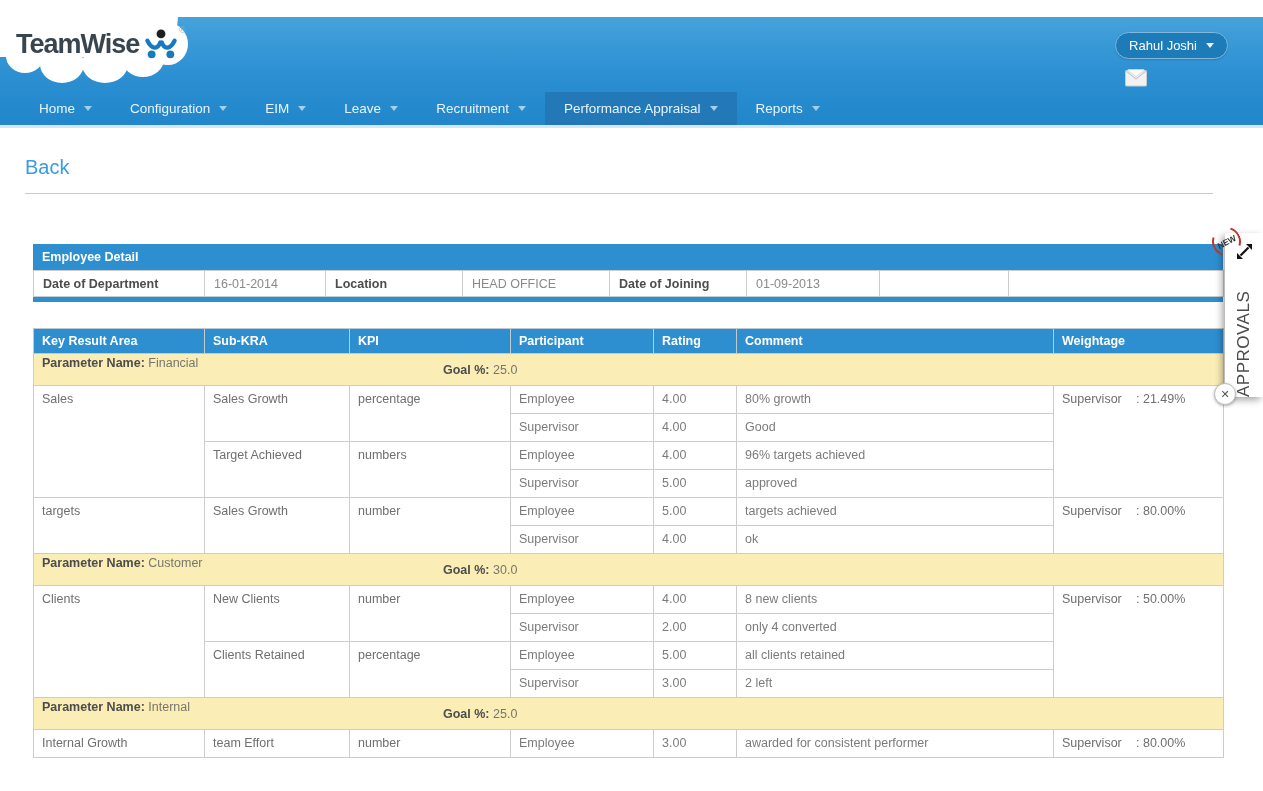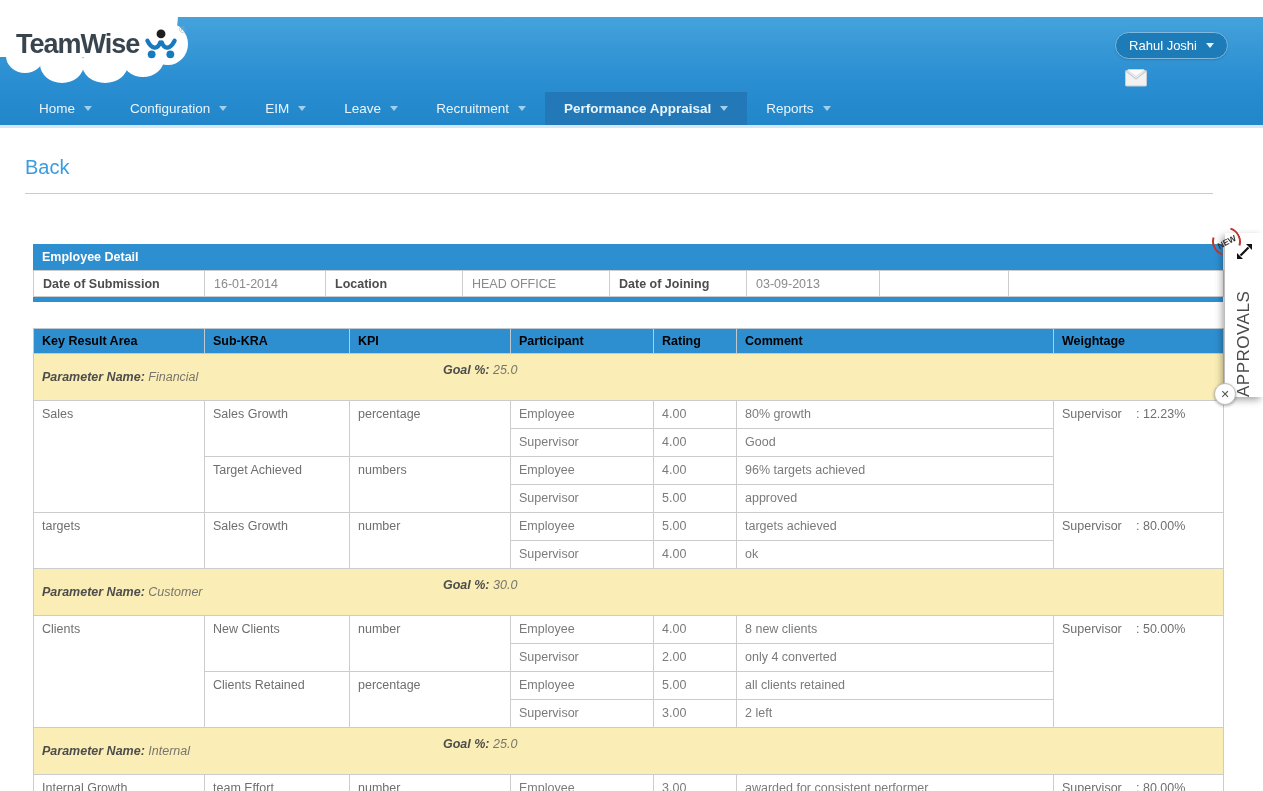--- a/index.html
+++ b/index.html
@@ -38,21 +38,21 @@
     box-shadow:0 1px 2px rgba(0,0,0,.15);justify-content:flex-end;}
   .caret{width:0;height:0;border-left:4px solid transparent;border-right:4px solid transparent;
     border-top:5px solid #E8F4FC;}
   .mail-btn{position:absolute;right:116px;top:52px;width:22px;height:18px;cursor:pointer;}
   .main-nav{position:absolute;left:0;bottom:0;height:33px;display:flex;align-items:stretch;
     padding-left:20px;}
   .nav-item{display:flex;align-items:center;gap:9px;padding:0 19px;color:#E9F4FB;
     font-size:13.5px;cursor:pointer;}
   .nav-item .ncaret{width:0;height:0;border-left:4px solid transparent;
     border-right:4px solid transparent;border-top:5px solid #9FD0EE;}
-  .nav-item.active{background:var(--nav-active);font-weight:bold;}
+  .nav-item.active{background:var(--nav-active);}
   
   .page-head{display:flex;justify-content:space-between;align-items:flex-end;
     padding:28px 50px 0 25px;}
   .page-title-wrap{display:flex;align-items:center;gap:8px;}
   .page-title{font-size:25px;font-weight:400;color:#474747;}
   .help-icon{width:15px;height:15px;border-radius:50%;margin-top:4px;
     background:radial-gradient(circle at 34% 28%,#8FC7F0,#2D7FC2 60%,#175E96);
     color:#fff;font-size:10px;font-weight:700;display:flex;align-items:center;
     justify-content:center;cursor:pointer;}
   .back-link{font-size:20px;color:var(--link);text-decoration:none;cursor:pointer;}
@@ -60,26 +60,26 @@
   
   .emp-panel{margin:50px 0 0 33px;width:1190px;border-bottom:5px solid var(--accent);}
   .emp-caption{background:var(--accent);color:#fff;font-size:12.5px;font-weight:700;
     padding:6px 9px;}
   table{border-collapse:collapse;width:100%;table-layout:fixed;}
   .emp-table td{border:1px solid var(--border);font-size:12.5px;padding:5px 9px;height:26px;}
   .emp-table td.flabel{font-weight:700;color:var(--label);}
   .emp-table td.fvalue{color:var(--value);}
   
   .kra-wrap{margin:26px 0 0 33px;width:1190px;}
-  .kra-table th{background:var(--accent);color:#000000;font-size:12.5px;font-weight:700;
+  .kra-table th{background:var(--accent);color:#ffffff;font-size:12.5px;font-weight:700;
     text-align:left;padding:5px 8px;border:1px solid #BFC9CF;height:24px;margin-top:48px;}
   .kra-table td{border:1px solid var(--border);font-size:12.5px;color:#7B7B7B;
     padding:6px 8px 7px;height:27px;vertical-align:top;line-height:14px;}
   .kra-table td.span-cell{vertical-align:top;color:#6F6F6F;}
-  .param-td{background:var(--param-bg);position:relative;padding:16px 8px!important;height:32px!important;font-style:italic;}
+  .param-td{background:var(--param-bg);position:relative;padding:2px 8px!important;height:32px!important;}
   .param-td .pname{font-weight:700;color:#4D4D4D;}
   .param-td .pval{color:#77766E;}
   .param-td .goal{position:absolute;left:409px;top:9px;}
   .param-td .glabel{font-weight:700;color:#4D4D4D;}
   .param-td .gval{color:#77766E;}
   .wcell{display:flex;}
   .wcell .wp{width:74px;}
   
   .approvals{position:absolute;right:0;top:233px;width:38px;height:164px;background:#fff;
     box-shadow:-3px 3px 7px rgba(0,0,0,.35);z-index:10;display:flex;flex-direction:column;
@@ -179,26 +179,26 @@
         <col style="width:121px">
         <col style="width:137px">
         <col style="width:147px">
       <col style="width:137px">
         <col style="width:133px">
         <col style="width:129px">
         <col style="width:215px">
     </colgroup>
     <tbody>
     <tr>
-      <td class="flabel">Date of Submission</td>
+      <td class="flabel">Date of Department</td>
       <td class="fvalue">16-01-2014</td>
       <td class="flabel">Location</td>
       <td class="fvalue">HEAD OFFICE</td>
       <td class="flabel">Date of Joining</td>
-      <td class="fvalue">03-09-2013</td>
+      <td class="fvalue">01-09-2013</td>
       <td class="flabel"></td>
       <td class="fvalue"></td>
     </tr>
   </tbody>
     </table>
 </div>
 
 <div class="kra-wrap">
   <table class="kra-table">
     <colgroup>
@@ -232,21 +232,21 @@
     <tr>
       <td class="span-cell" rowspan="4">Sales</td>
       <td class="span-cell" rowspan="2">Sales Growth</td>
       <td class="span-cell" rowspan="2">percentage</td>
       <td>Employee</td>
       <td>4.00</td>
       <td>80% growth</td>
       <td class="span-cell" rowspan="4">
         <span class="wcell">
               <span class="wp">Supervisor</span>
-        <span>: 12.23%</span>
+        <span>: 21.49%</span>
             </span>
       </td>
     </tr>
     <tr>
       <td>Supervisor</td>
       <td>4.00</td>
       <td>Good</td>
     </tr>
     <tr>
       <td class="span-cell" rowspan="2">Target Achieved</td>

